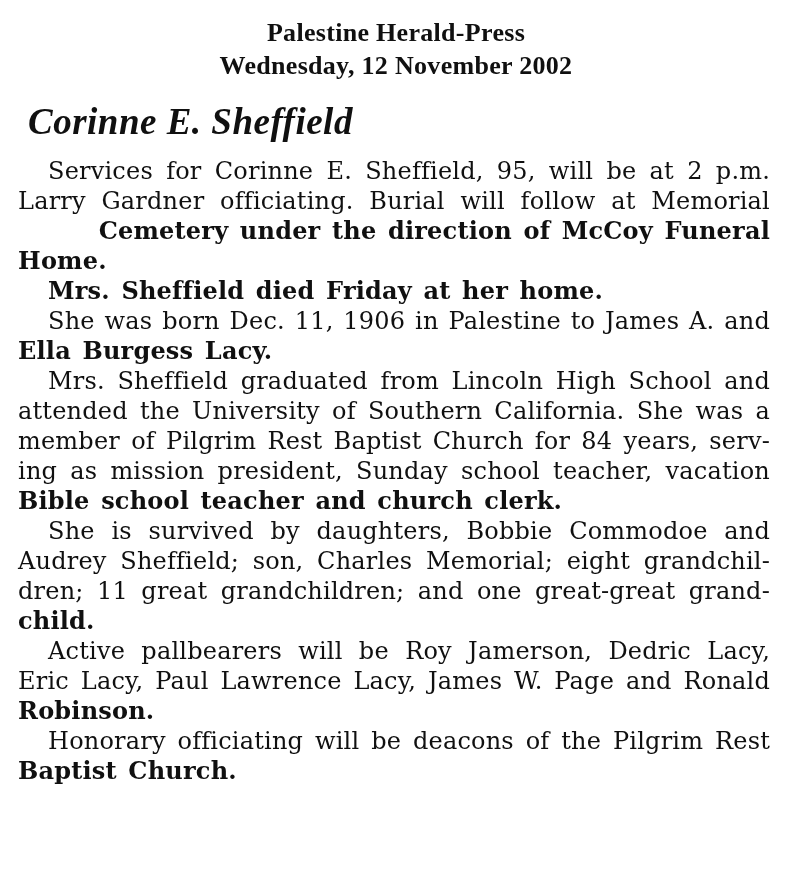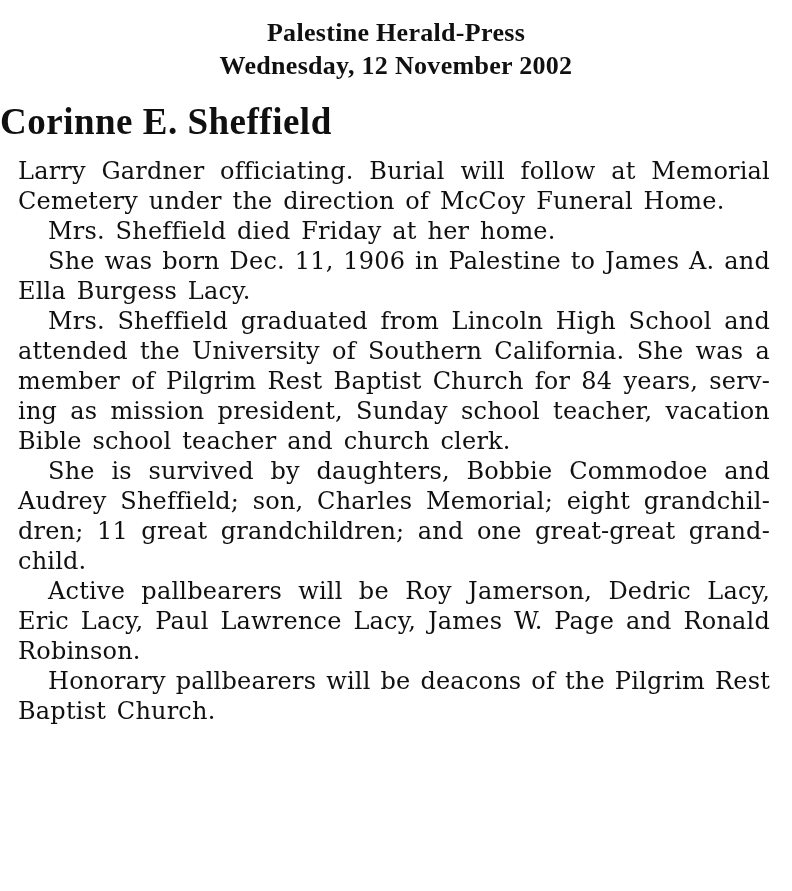--- a/index.html
+++ b/index.html
@@ -21,53 +21,56 @@
     font-size: 26px;
     line-height: 33px;
     letter-spacing: 0.3px;
   }
   .headline {
     font-family: "Liberation Serif", serif;
     font-weight: 700;
     font-size: 37px;
     line-height: 42px;
     letter-spacing: 0.5px;
-    margin: 19px 0 0 0;
+    margin: 19px 0 0 28px;
+    font-style: italic;
   }
   .article {
     margin: 13px 22px 0 18px;
     font-family: "DejaVu Serif", serif;
     font-size: 24px;
     line-height: 30px;
     letter-spacing: 0.2px;
   }
   .para { margin: 0; }
   .line {
     text-align: justify;
     text-align-last: justify;
     white-space: normal;
   }
   .line.first { text-indent: 30px; }
   .line.last {
-    text-align: center;
+    text-align: right;
     text-align-last: left;
     word-spacing: 3px;
+    font-weight: bold;
   }
 </style>
 </head>
 <body style="background: rgb(255, 255, 255);">
 
 <div class="page" style="color: rgb(16, 16, 16);">
   <header class="masthead">
     <div>Palestine Herald-Press</div>
     <div>Wednesday, 12 November 2002</div>
   </header>
   <h1 class="headline">Corinne E. Sheffield</h1>
   <article class="article">
       <div class="para">
+        <div class="line first">Services for Corinne E. Sheffield, 95, will be at 2 p.m.</div>
         <div class="line">Larry Gardner officiating. Burial will follow at Memorial</div>
         <div class="line last">Cemetery under the direction of McCoy Funeral Home.</div>
       </div>
       <div class="para">
         <div class="line first last">Mrs. Sheffield died Friday at her home.</div>
       </div>
       <div class="para">
         <div class="line first">She was born Dec. 11, 1906 in Palestine to James A. and</div>
         <div class="line last">Ella Burgess Lacy.</div>
       </div>
@@ -83,17 +86,17 @@
         <div class="line">Audrey Sheffield; son, Charles Memorial; eight grandchil-</div>
         <div class="line">dren; 11 great grandchildren; and one great-great grand-</div>
         <div class="line last">child.</div>
       </div>
       <div class="para">
         <div class="line first">Active pallbearers will be Roy Jamerson, Dedric Lacy,</div>
         <div class="line">Eric Lacy, Paul Lawrence Lacy, James W. Page and Ronald</div>
         <div class="line last">Robinson.</div>
       </div>
       <div class="para">
-        <div class="line first">Honorary pallbearers will be deacons of the Pilgrim Rest</div>
+        <div class="line first">Honorary officiating will be deacons of the Pilgrim Rest</div>
         <div class="line last">Baptist Church.</div>
       </div>
     </article>
 </div>
 
 </body></html>

